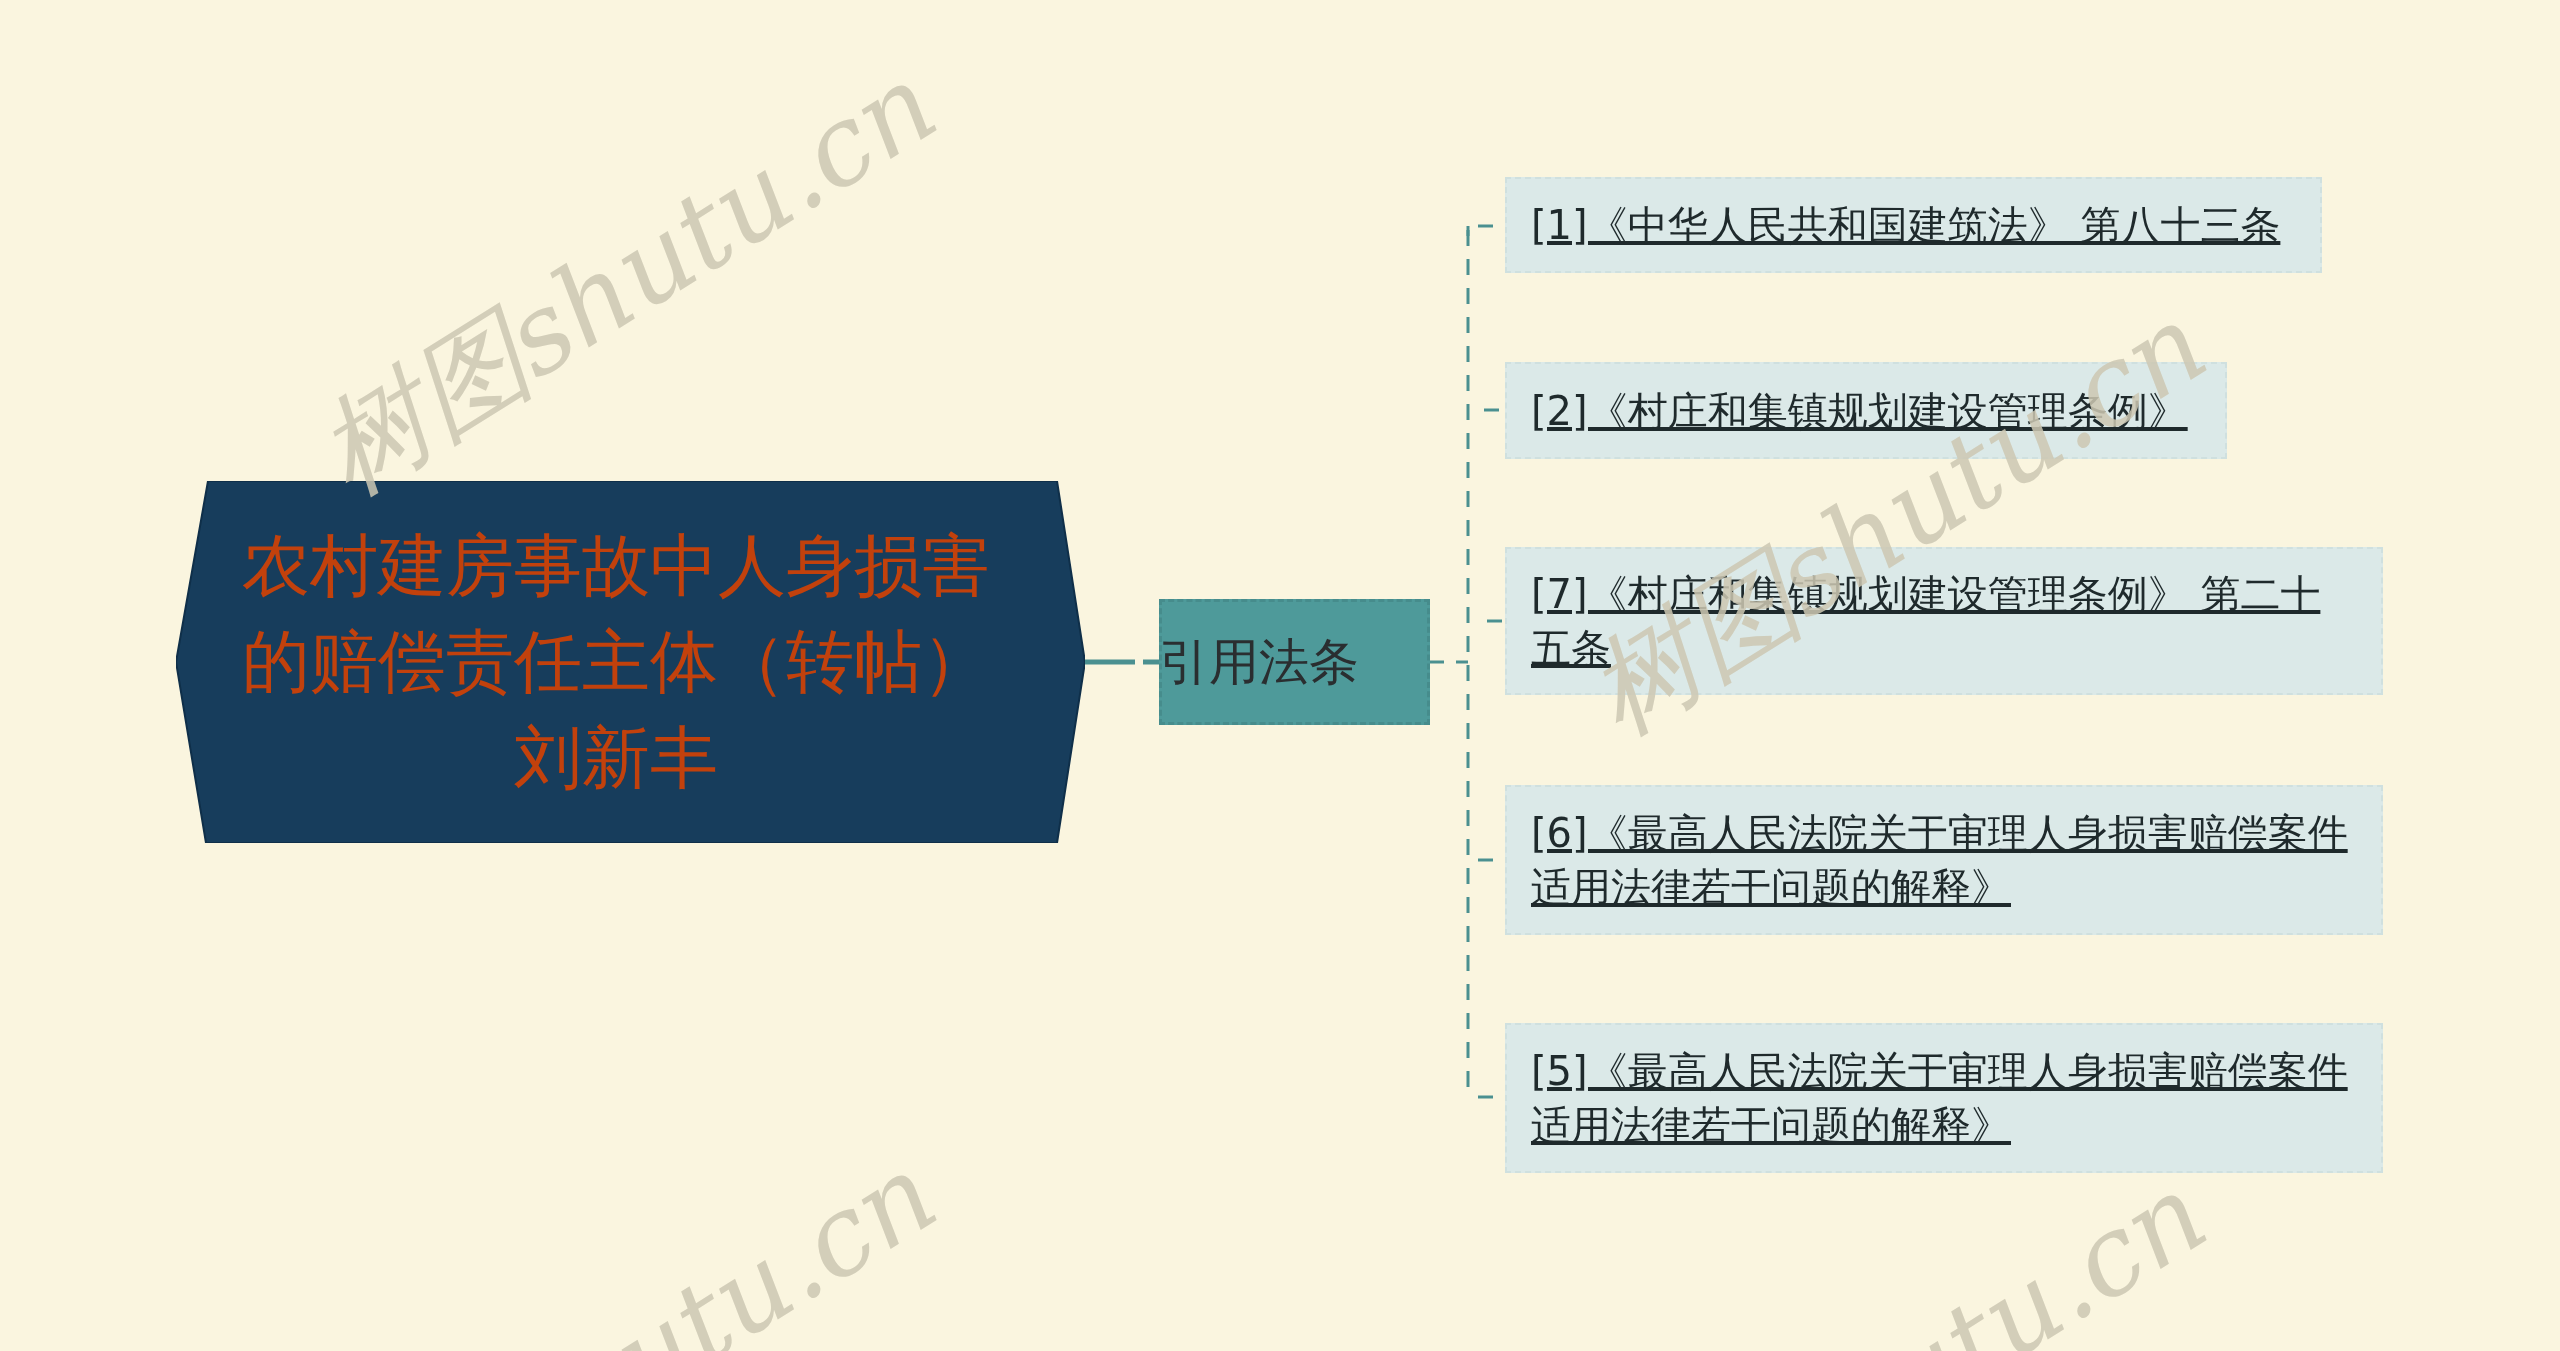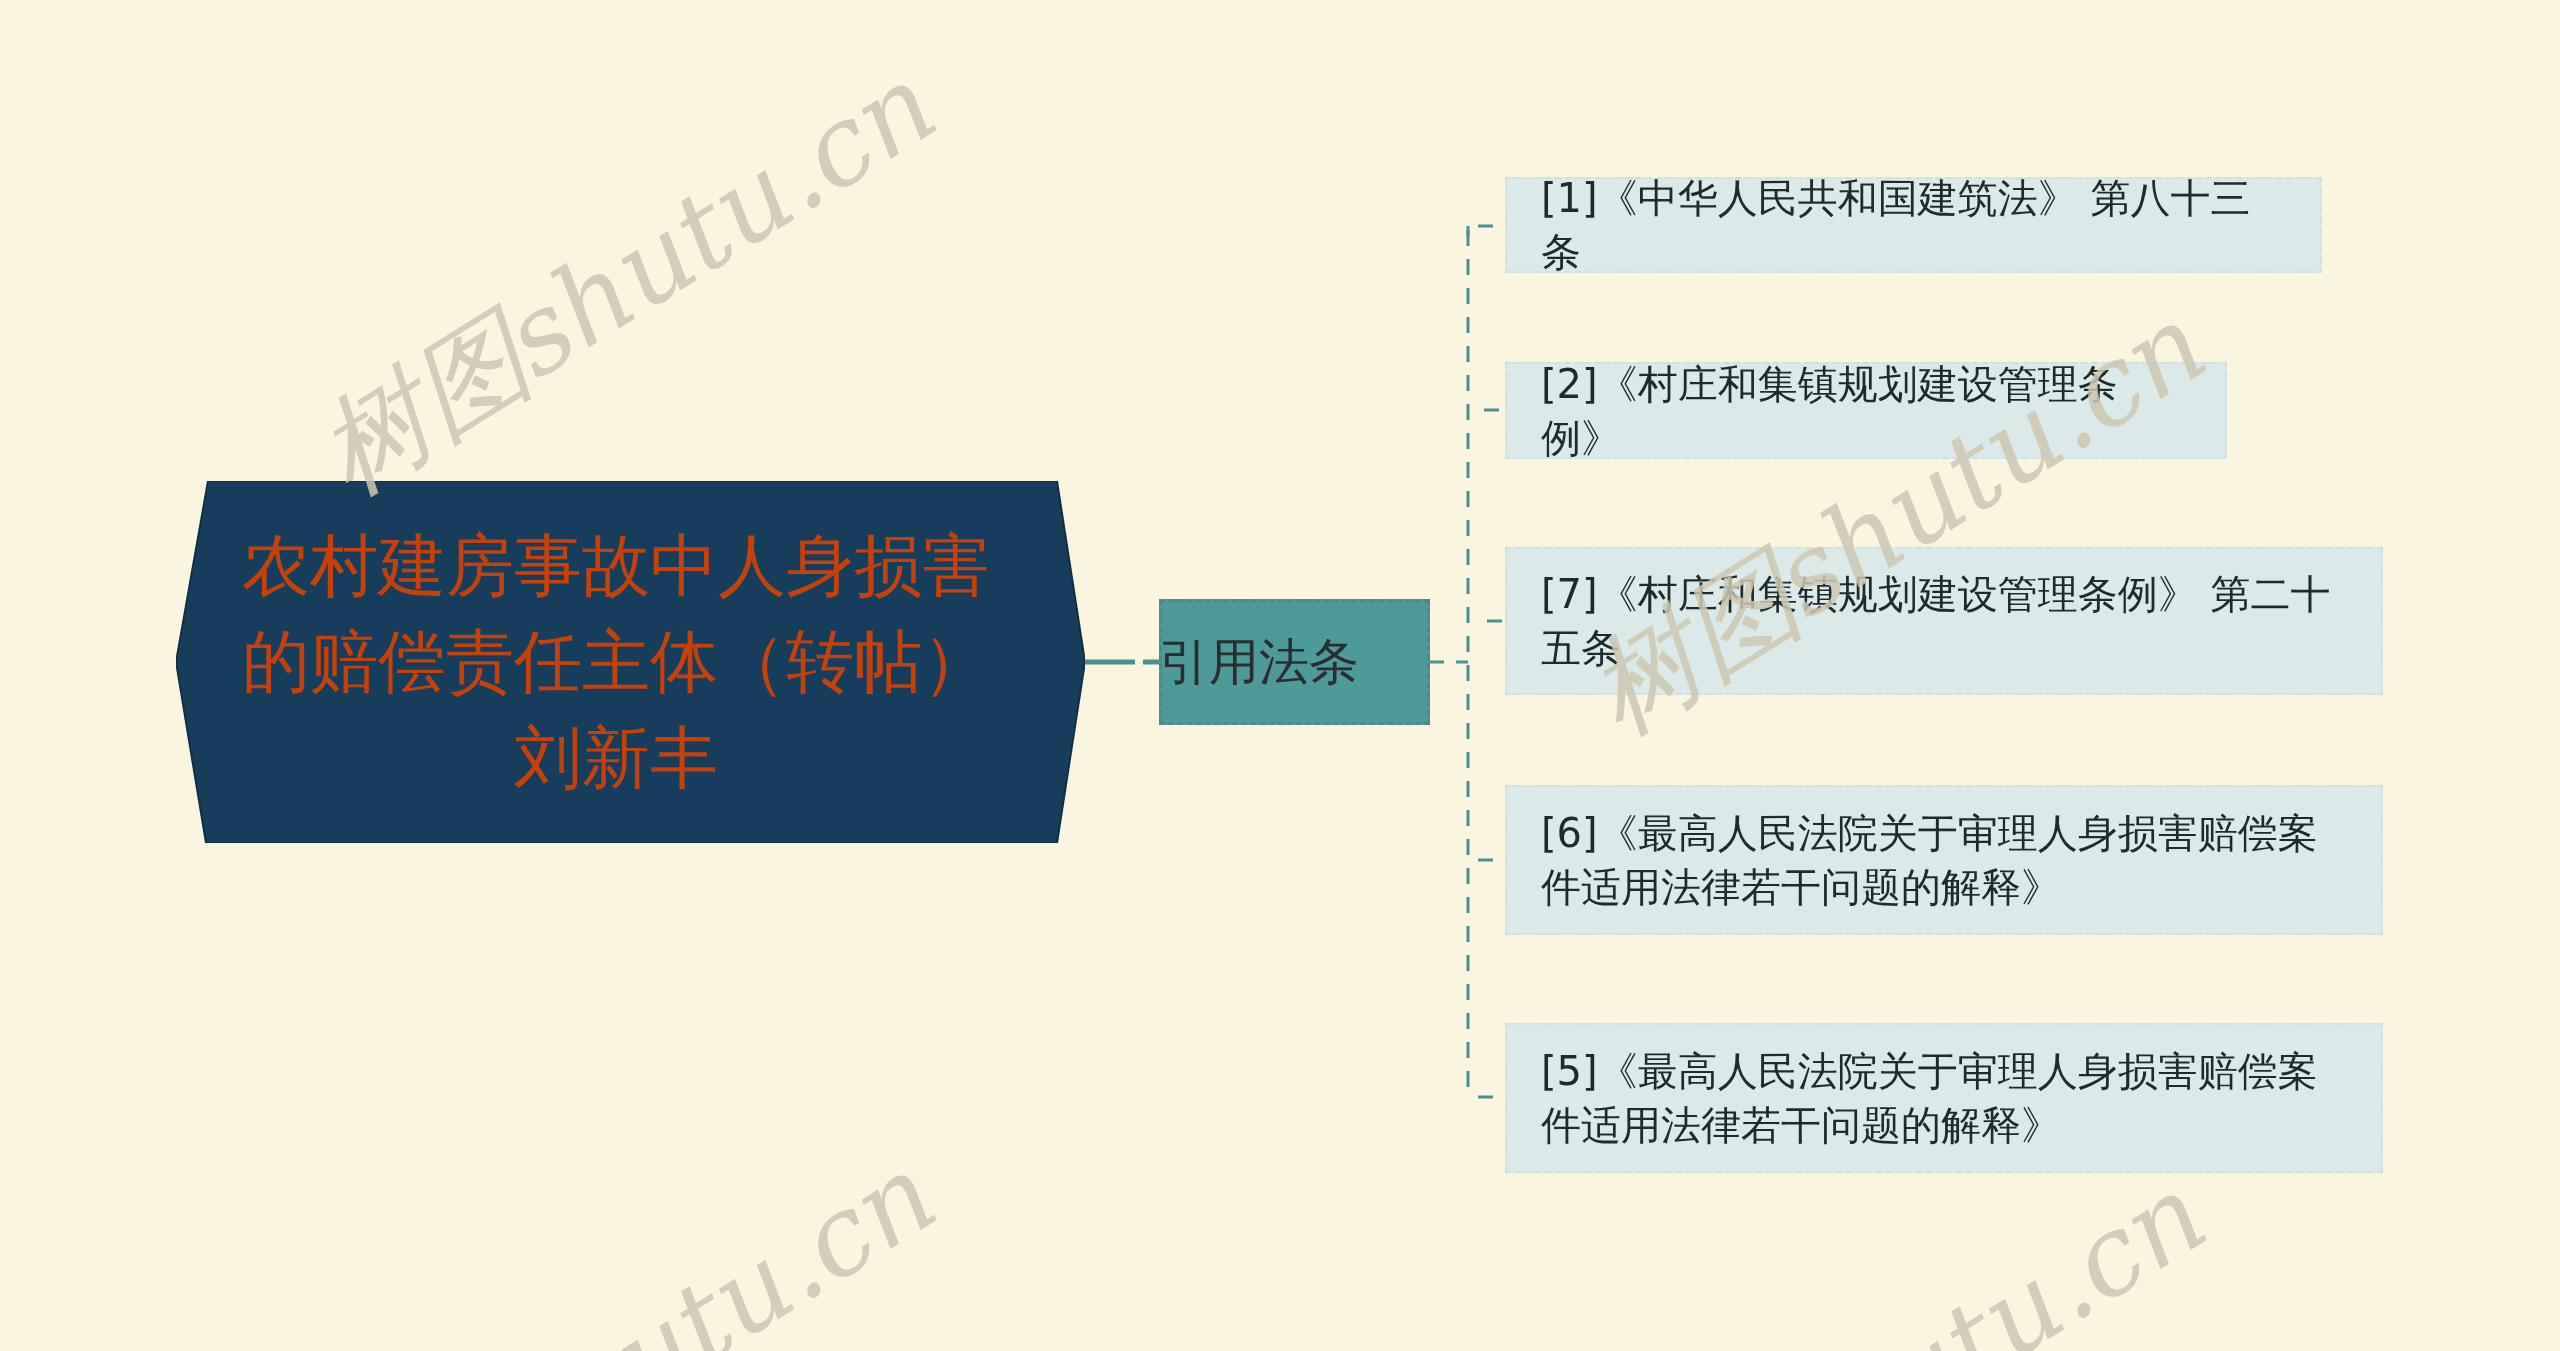--- a/index.html
+++ b/index.html
@@ -26,22 +26,22 @@
     background: #4e9a9a;
     outline: 3px dashed #468c8c; outline-offset: -3px;
     display: flex; align-items: center; justify-content: flex-start;
     color: #2a2e30; font-size: 50px;
   }
   .leaf {
     position: absolute; left: 1505px;
     background: #dbe9e8;
     outline: 2px dashed #cfe0df; outline-offset: -2px;
     color: #1f2a2c; font-size: 40px; line-height: 54px;
-    box-sizing: border-box; padding: 0 36px;
-    display: flex; align-items: center;
+    box-sizing: border-box; padding: 0 26px;
+    display: flex; align-items: center; text-decoration: underline;
   }
   .leaf span { display: block; }
   .watermark {
     position: absolute; color: #cdc8b3; opacity: 0.85;
     font-family: "DejaVu Serif", "Liberation Serif", serif; font-style: italic;
     font-size: 110px; white-space: nowrap; transform-origin: left bottom;
     pointer-events: none;
   }
 </style>
 </head>

